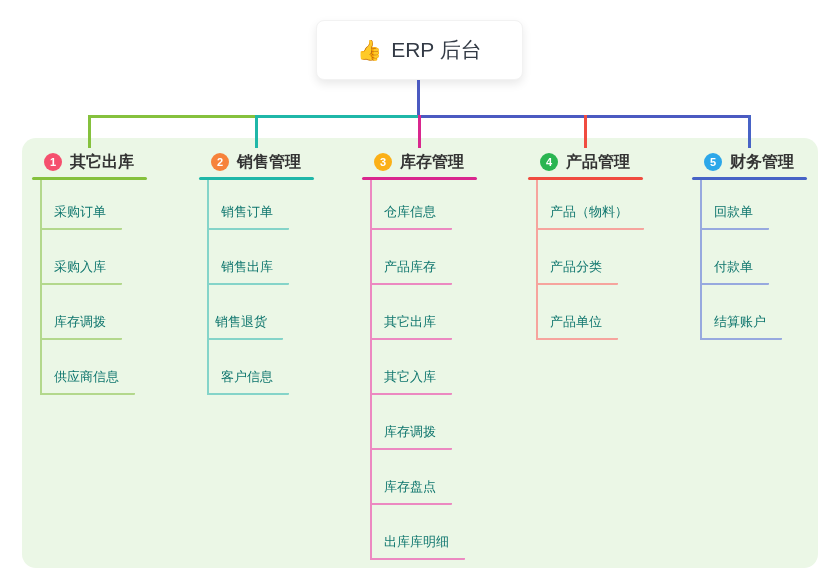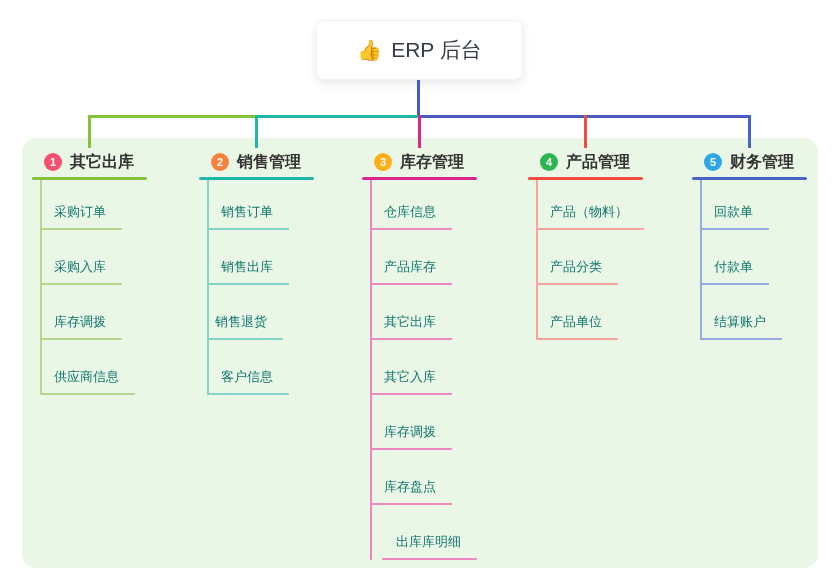--- a/index.html
+++ b/index.html
@@ -123,21 +123,21 @@
           <div class="child-row" style="height: 55px;">
             <span class="child-label" style="border-bottom-color: rgb(236, 137, 193);">其它入库</span>
           </div>
           <div class="child-row" style="height: 55px;">
             <span class="child-label" style="border-bottom-color: rgb(236, 137, 193);">库存调拨</span>
           </div>
           <div class="child-row" style="height: 55px;">
             <span class="child-label" style="border-bottom-color: rgb(236, 137, 193);">库存盘点</span>
           </div>
           <div class="child-row" style="height: 55px;">
-            <span class="child-label" style="border-bottom-color: rgb(236, 137, 193); margin-left: 12px;">出库库明细</span>
+            <span class="child-label" style="border-bottom-color: rgb(236, 137, 193);">出库库明细</span>
           </div>
         </div>
       </div>
       <div class="branch" style="left: 528px; top: 148px;">
         <div class="branch-header">
           <span class="badge" style="background: rgb(42, 181, 81);">4</span>
           <span class="branch-title">产品管理</span>
         </div>
         <div class="branch-underline" style="background: rgb(240, 76, 64);"></div>
         <div class="children">

